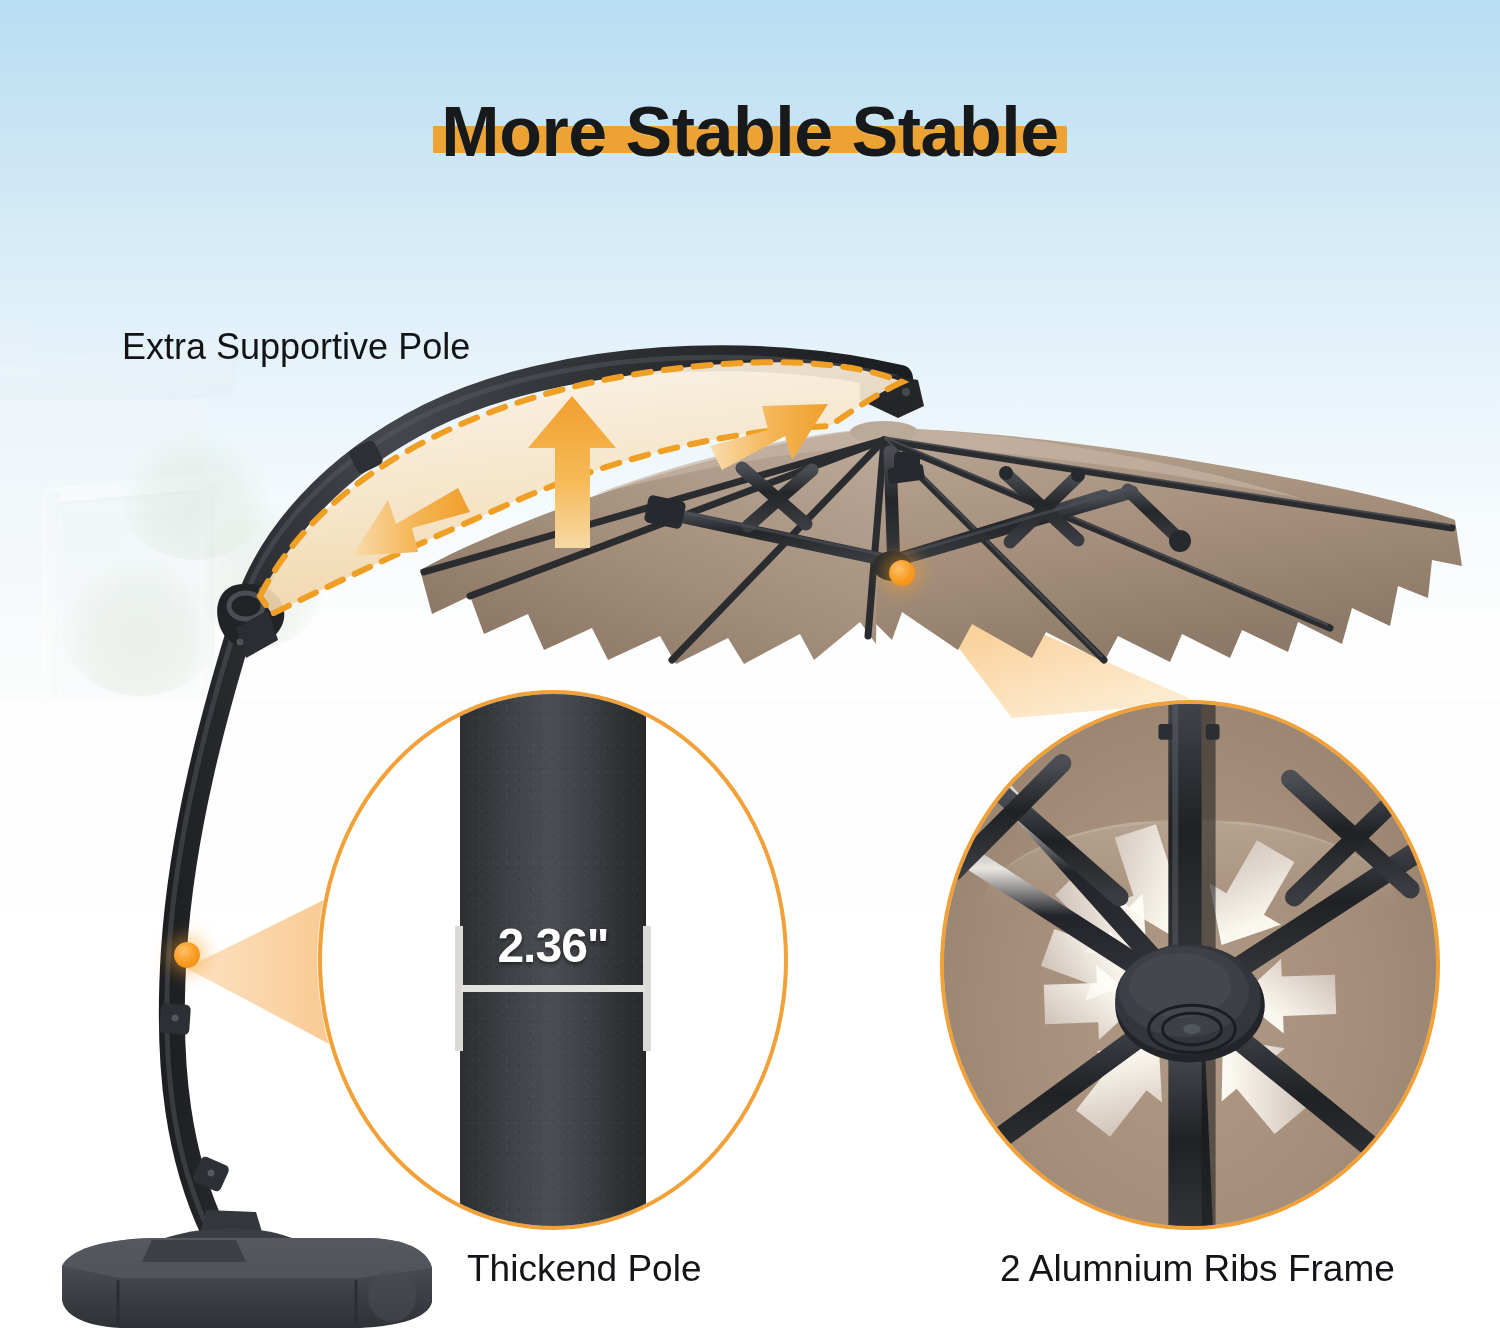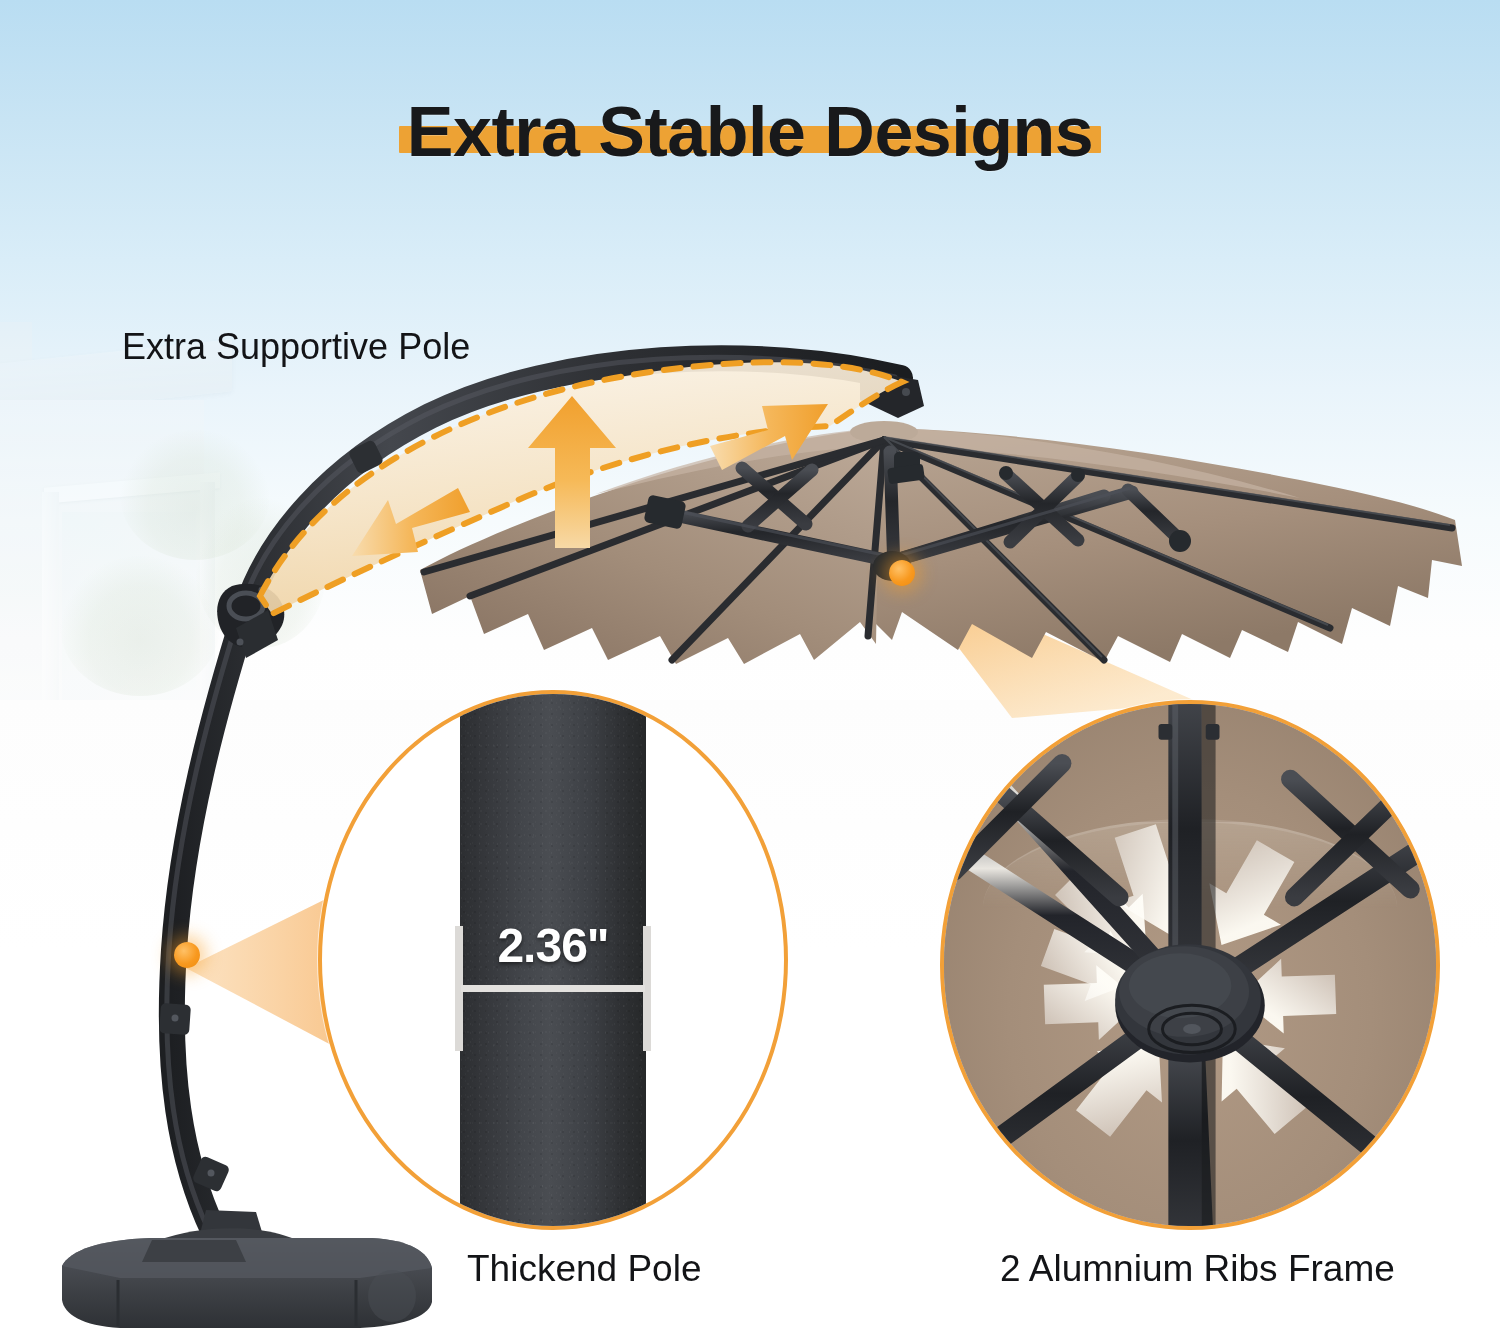--- a/index.html
+++ b/index.html
@@ -182,21 +182,21 @@
   </div>
 
   <div class="bg-palm" style="left:120px; top:430px; width:150px; height:130px;"></div>
   <div class="bg-palm" style="left:196px; top:498px; width:130px; height:150px;"></div>
   <div class="bg-palm" style="left:60px;  top:556px; width:160px; height:140px;"></div>
   <div class="bg-ground"></div>
 
   <div class="title-wrap">
     <div class="title-inner">
       <div class="title-hl"></div>
-      <div class="title-text">Extra Stable Designs</div>
+      <div class="title-text">More Stable Stable</div>
     </div>
   </div>
 
   <svg class="umbrella" viewBox="0 0 1500 1328">
     <defs>
       <linearGradient id="gCanopyTop" x1="0" y1="0" x2="0.25" y2="1">
         <stop offset="0%" stop-color="#c3b0a0"></stop>
         <stop offset="45%" stop-color="#ab9684"></stop>
         <stop offset="100%" stop-color="#93806f"></stop>
       </linearGradient>

